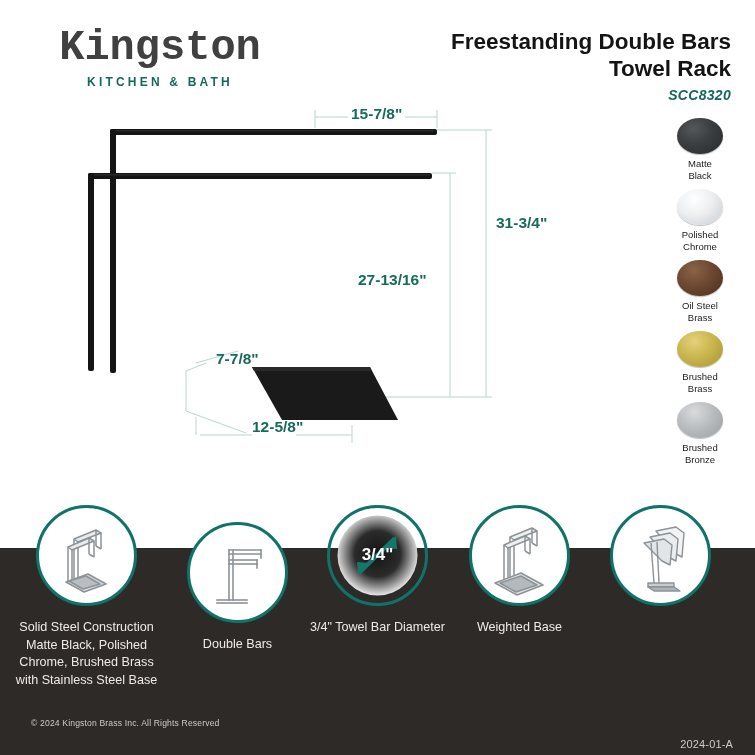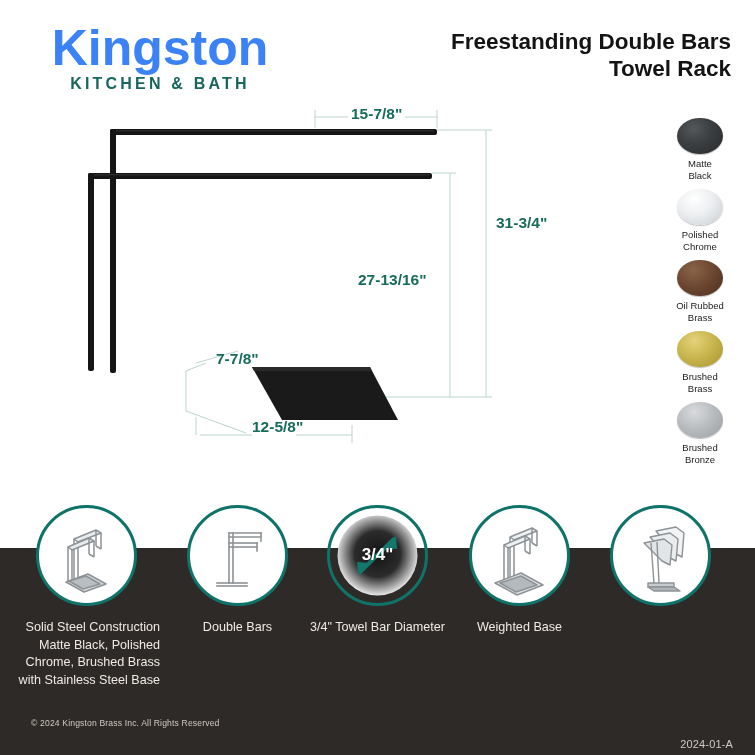--- a/index.html
+++ b/index.html
@@ -8,27 +8,27 @@
     background:#ffffff;
     font-family:"Liberation Sans", sans-serif;
     overflow:hidden;
     position:relative;
   }
   .sheet{position:absolute;inset:0;width:755px;height:755px;}
 
   
   .brand{position:absolute;left:30px;top:26px;width:260px;text-align:center;}
   .brand-name{
-    font-family:Liberation Sans, sans-serif;
-    font-weight:700;font-size:50px;line-height:44px;
-    color:#3b82f6;letter-spacing:0px;white-space:nowrap;
+    font-family:Liberation Mono, monospace;
+    font-weight:700;font-size:42px;line-height:44px;
+    color:#404040;letter-spacing:0px;white-space:nowrap;
   }
   .brand-sub{
     font-family:"Liberation Sans", sans-serif;
-    font-size:16px;font-weight:600;letter-spacing:3.2px;
+    font-size:12px;font-weight:600;letter-spacing:3.2px;
     color:#17675d;margin-top:5px;white-space:nowrap;
   }
   .title-block{position:absolute;right:24px;top:28px;width:400px;text-align:right;}
   .prod-title{
     font-size:22.5px;font-weight:700;color:#141414;line-height:27px;
   }
   .prod-model{
     font-size:14px;font-style:italic;font-weight:600;color:#17675d;
     margin-top:5px;letter-spacing:.3px;
   }
@@ -88,41 +88,42 @@
 <div class="sheet">
 
   <div class="brand">
     <div class="brand-name">Kingston</div>
     <div class="brand-sub">KITCHEN &amp; BATH</div>
   </div>
 
   <div class="title-block">
     <div class="prod-title">Freestanding Double Bars</div>
     <div class="prod-title">Towel Rack</div>
+    <div class="prod-model">SCC8320</div>
   </div>
 
   <div class="finishes">
     <div class="finish">
       <div class="sw sw-matte-black"></div>
       <div class="finish-label">
         <div>Matte</div>
         <div>Black</div>
       </div>
     </div>
     <div class="finish">
       <div class="sw sw-polished-chrome"></div>
       <div class="finish-label">
         <div>Polished</div>
         <div>Chrome</div>
       </div>
     </div>
     <div class="finish">
       <div class="sw sw-oil-rubbed-bronze"></div>
       <div class="finish-label">
-        <div>Oil Rubbed</div>
+        <div>Oil Steel</div>
         <div>Brass</div>
       </div>
     </div>
     <div class="finish">
       <div class="sw sw-brushed-brass"></div>
       <div class="finish-label">
         <div>Brushed</div>
         <div>Brass</div>
       </div>
     </div>
@@ -192,21 +193,21 @@
     <div class="dim-text" style="left:496px;top:119px;">31-3/4"</div>
     <div class="dim-text" style="left:358px;top:176px;">27-13/16"</div>
     <div class="dim-text" style="left:216px;top:255px;">7-7/8"</div>
     <div class="dim-text" style="left:252px;top:323px;">12-5/8"</div>
   </div>
 
   <div class="band"></div>
 
   <div class="features">
 
-    <div class="feature" style="left:11px;top:8px;text-align:right;">
+    <div class="feature" style="left:11px;top:8px;">
       <div class="fcircle">
         <svg width="86" height="86" viewBox="0 0 86 86">
           <g fill="none" stroke="#8d9296" stroke-width="1.5" stroke-linejoin="round">
             <path d="M30 26 L30 68"></path>
             <path d="M34 26 L34 68"></path>
             <path d="M30 26 L52 17 L57 20 L34 29 Z" fill="#e9ecee"></path>
             <path d="M52 17 L52 33"></path>
             <path d="M57 20 L57 36"></path>
             <path d="M52 33 L57 36"></path>
             <path d="M24 34 L24 70"></path>
@@ -216,21 +217,21 @@
             <path d="M50 28 L50 44"></path>
             <path d="M45 41 L50 44"></path>
             <path d="M22 69 L44 61 L62 71 L40 79 Z" fill="#d7dbde"></path>
             <path d="M25 68 L42 63 L56 71 L39 76 Z" fill="#b9bec2"></path>
           </g>
         </svg>
       </div>
       <div class="flabel">Solid Steel Construction Matte Black, Polished Chrome, Brushed Brass with Stainless Steel Base</div>
     </div>
 
-    <div class="feature" style="left:162px;top:8px;">
+    <div class="feature" style="left:162px;top:25px;">
       <div class="fcircle">
         <svg width="86" height="86" viewBox="0 0 86 86">
           <g fill="none" stroke="#8d9296" stroke-width="1.6" stroke-linecap="square">
             <path d="M34 20 L34 70"></path>
             <path d="M38 20 L38 70"></path>
             <path d="M34 20 L66 20"></path>
             <path d="M34 24 L66 24"></path>
             <path d="M66 20 L66 28"></path>
             <path d="M34 30 L62 30"></path>
             <path d="M34 34 L62 34"></path>

